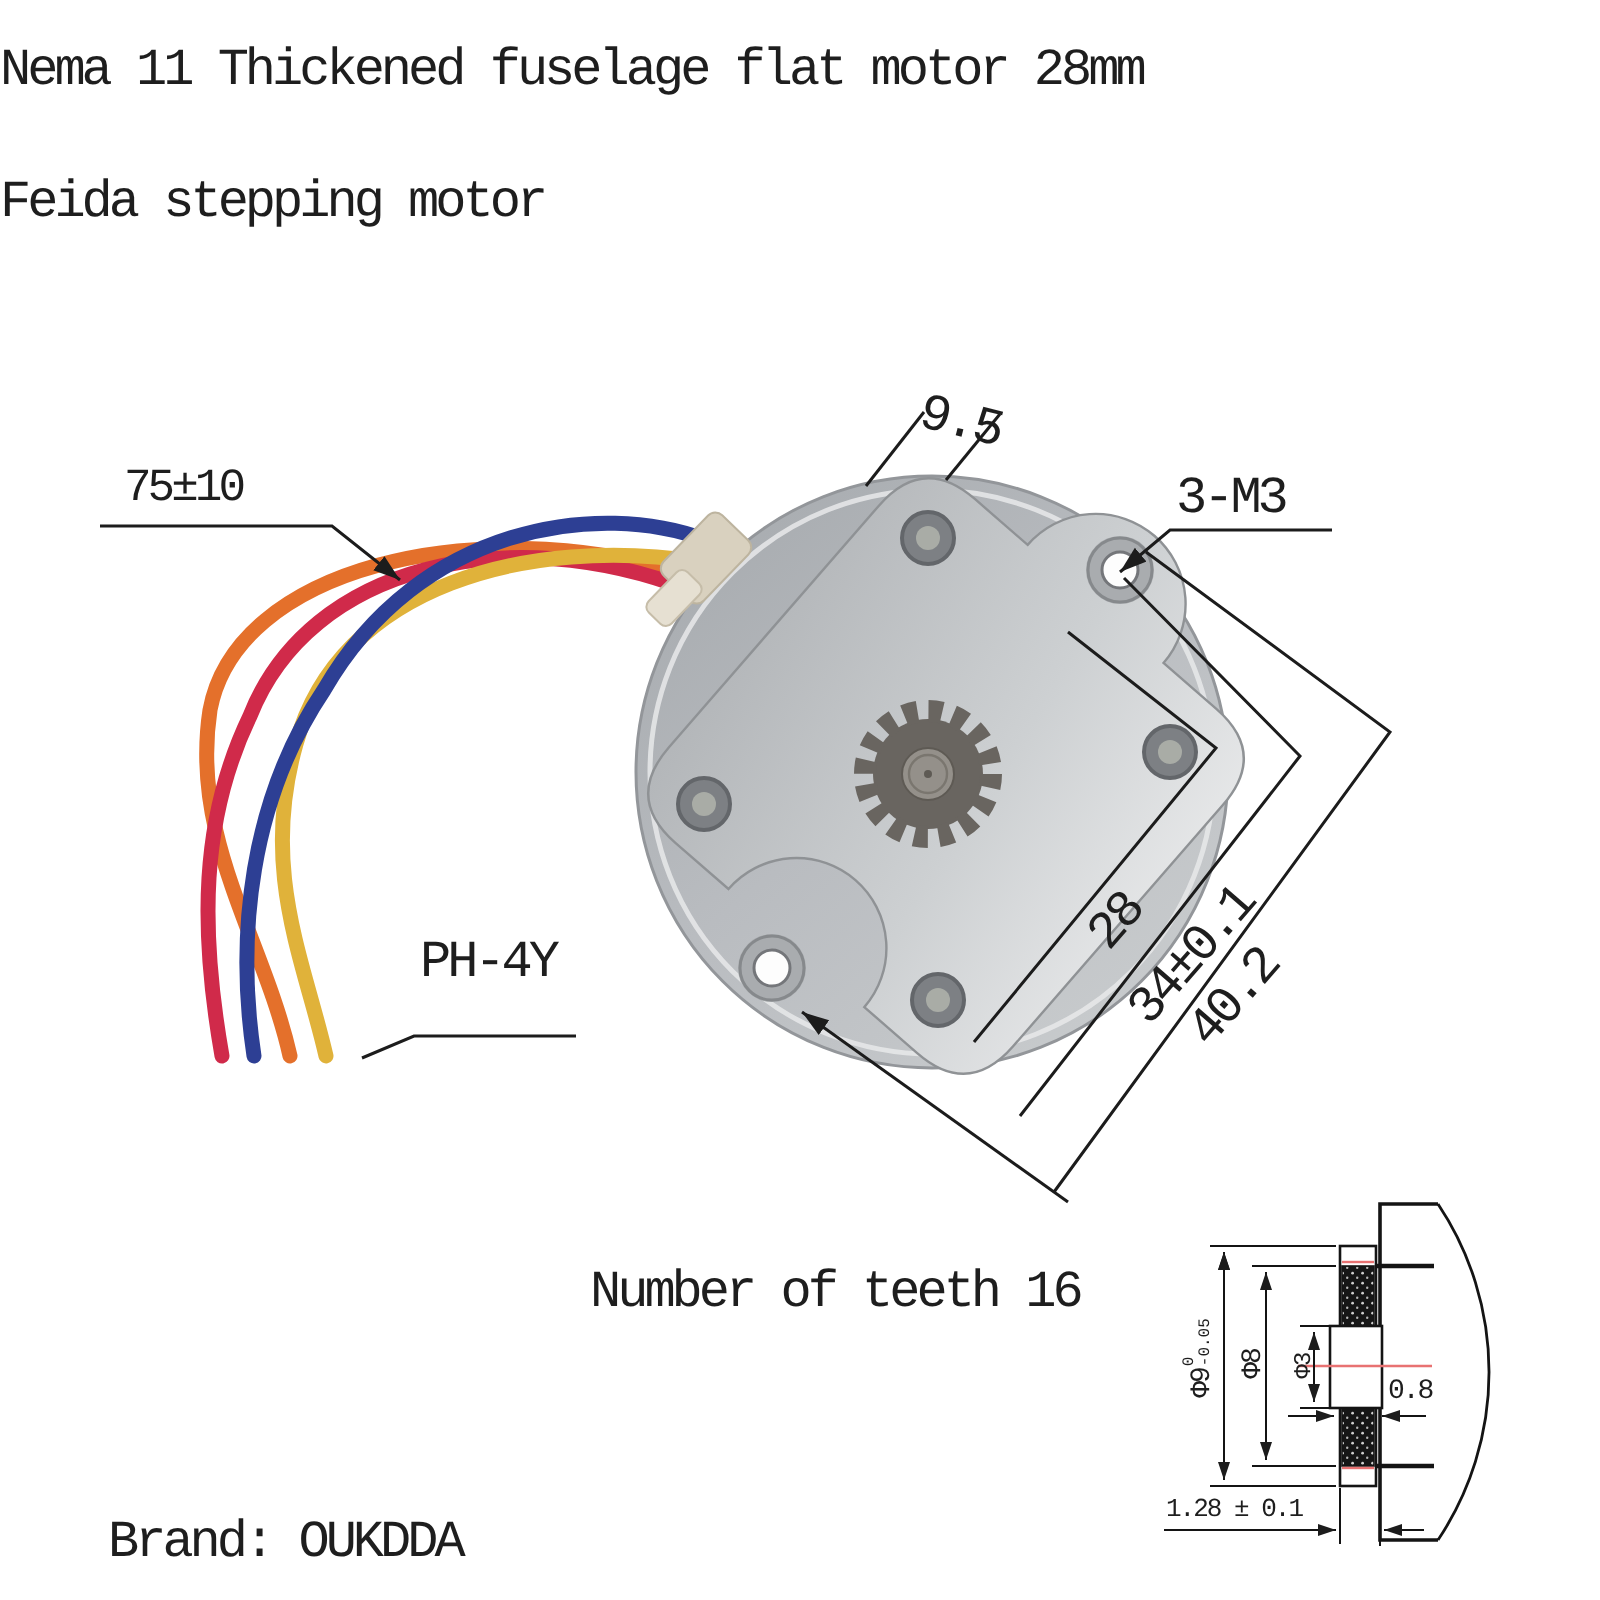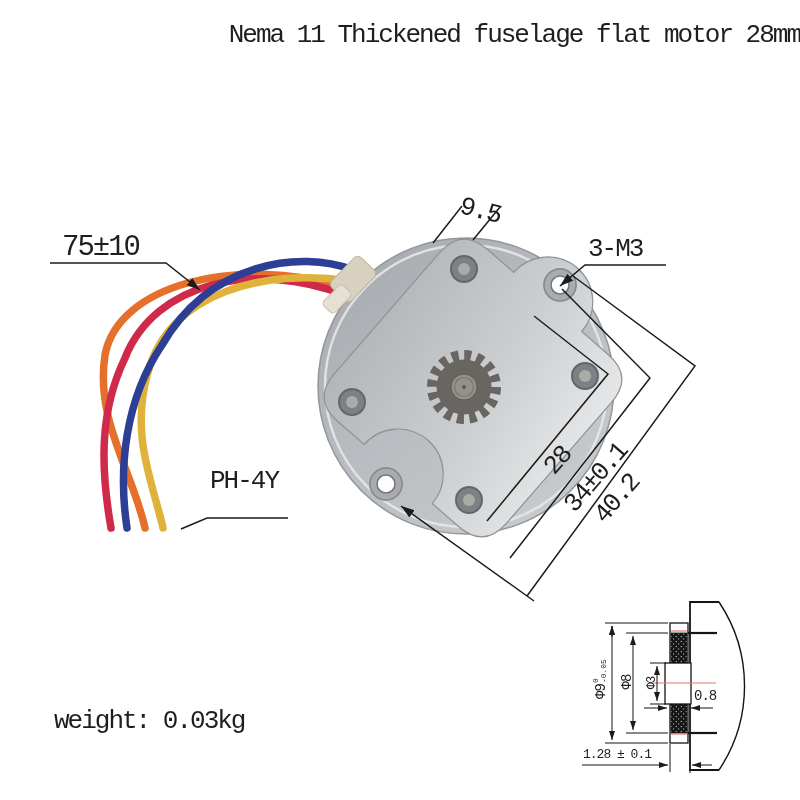--- a/index.html
+++ b/index.html
@@ -2,22 +2,22 @@
 <html><head>
 <meta charset="utf-8">
 <style>
   html,body{margin:0;padding:0;background:#ffffff;}
   .stage{
     position:relative;width:800px;height:800px;background:#ffffff;overflow:hidden;
     font-family:"Liberation Mono","DejaVu Sans Mono",monospace;color:#222;
   }
   .stage svg{position:absolute;left:0;top:0;}
   .lbl{position:absolute;white-space:nowrap;font-size:26px;letter-spacing:-2px;color:#1e1e1e;}
-  .ctr{left:0;right:0;text-align:right;}
-  .big{font-size:29px;}
+  .ctr{left:0;right:0;text-align:left;}
+  .big{font-size:23px;}
   .rot{transform:translate(-50%,-50%) rotate(var(--r));transform-origin:center;}
   .tl{font-size:14px;letter-spacing:-1px;}
   .tol{display:inline-flex;flex-direction:column;font-size:8px;line-height:8px;letter-spacing:0;
        vertical-align:middle;transform:translateY(-1px);margin-left:1px;}
 </style>
 </head>
 <body>
 
 <div class="stage">
 
@@ -164,31 +164,33 @@
 
         <line x1="670" y1="744" x2="670" y2="772"></line>
         <line x1="690" y1="770" x2="690" y2="773"></line>
         <line x1="582" y1="765" x2="668" y2="765" marker-end="url(#arrE)"></line>
         <line x1="712" y1="765" x2="692" y2="765" marker-end="url(#arrE)"></line>
       </g>
     </g>
   </svg>
 
   <div class="lbl ctr" style="top:20px">Nema 11 Thickened fuselage flat motor 28mm</div>
+  <div class="lbl ctr" style="top:86px">Feida stepping motor</div>
 
   <div class="lbl rot" style="left:480px;top:211px;--r:14deg">9.5</div>
   <div class="lbl" style="left:588px;top:234px">3-M3</div>
   <div class="lbl big" style="left:62px;top:231px">75±10</div>
   <div class="lbl" style="left:210px;top:466px">PH-4Y</div>
 
   <div class="lbl rot" style="left:558px;top:461px;--r:-49deg">28</div>
   <div class="lbl rot" style="left:596px;top:478px;--r:-49deg">34±0.1</div>
   <div class="lbl rot" style="left:617px;top:499px;--r:-49deg">40.2</div>
 
-  <div class="lbl" style="left:54px;top:706px">weight: 0.03kg</div>
+  <div class="lbl" style="left:295px;top:631px">Number of teeth 16</div>
+  <div class="lbl" style="left:54px;top:756px">Brand: OUKDDA</div>
 
   <div class="lbl tl rot" style="left:601px;top:679px;--r:-90deg">
     <span>Φ9</span><span class="tol">
         <span>0</span>
         <span>-0.05</span>
       </span>
   </div>
   <div class="lbl tl rot" style="left:627px;top:682px;--r:-90deg">Φ8</div>
   <div class="lbl tl rot" style="left:652px;top:683px;--r:-90deg;font-size:12px">Φ3</div>
   <div class="lbl tl" style="left:694px;top:688px">0.8</div>

